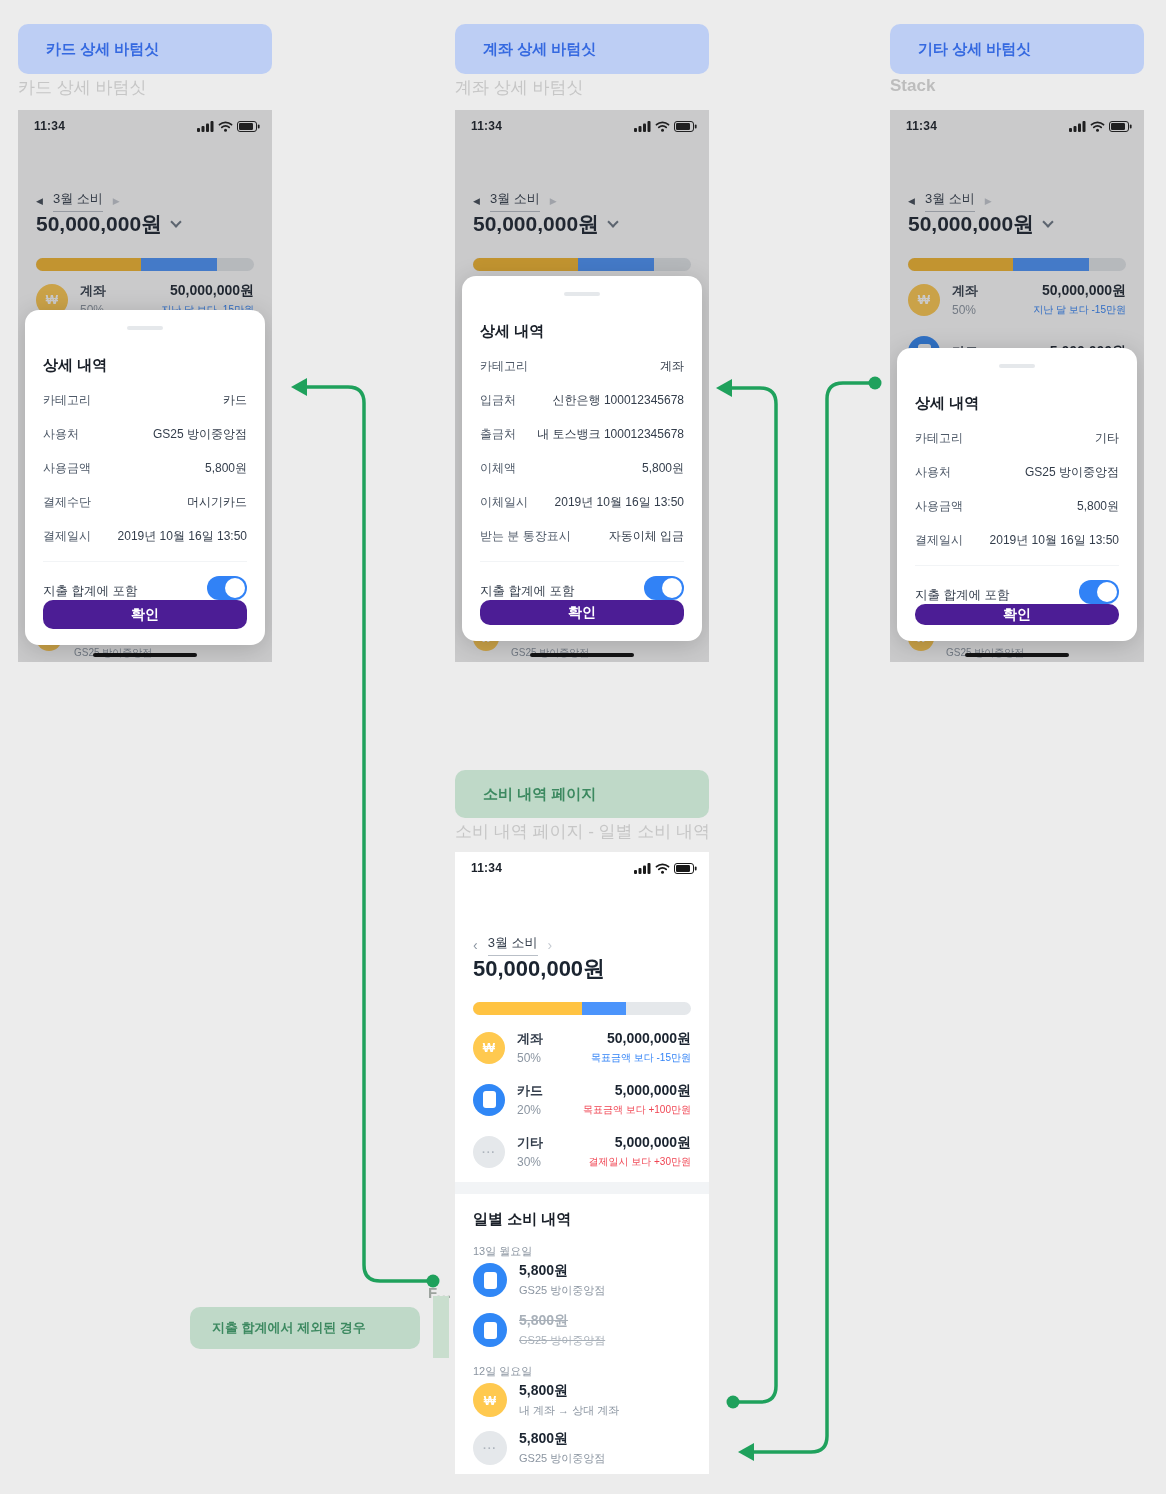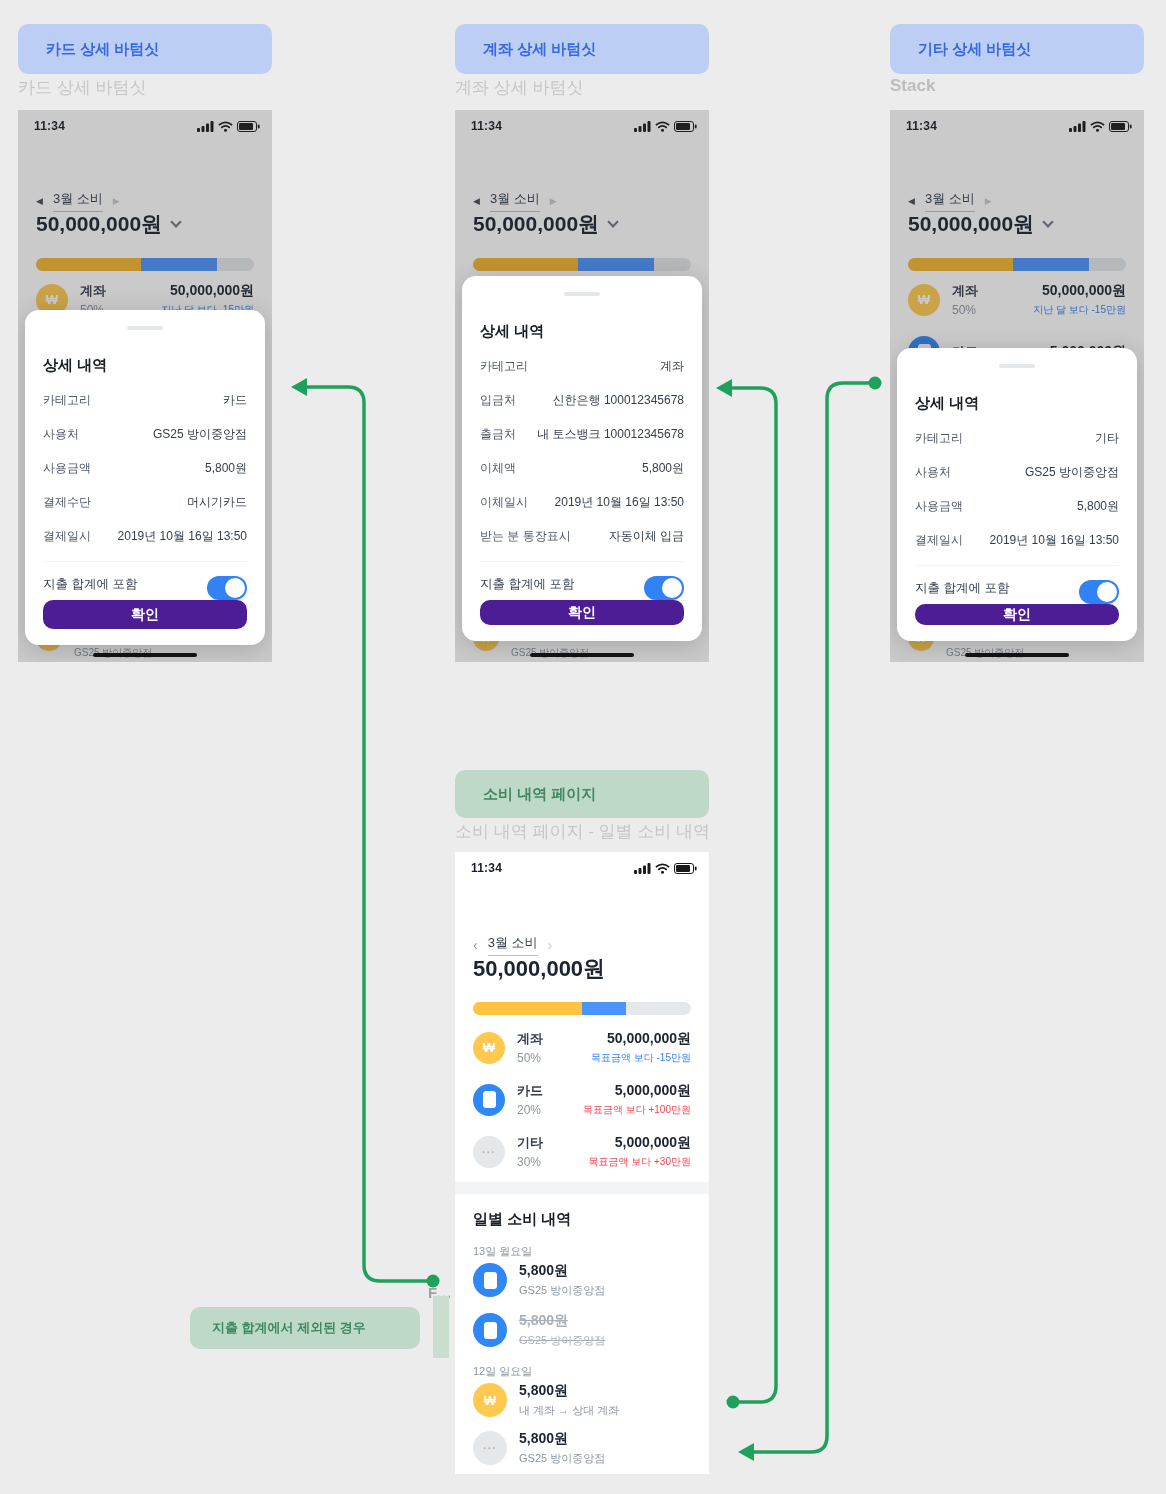--- a/index.html
+++ b/index.html
@@ -108,21 +108,21 @@
     align-self:center; margin-bottom:10px; flex:0 0 auto;
   }
   .sh-title { font-size:15px; font-weight:bold; color:#191F28; margin-top:16px; }
   .srow {
     display:flex; justify-content:space-between; align-items:baseline; margin-top:17px;
   }
   .srow .lab { font-size:12px; color:#4E5968; white-space:nowrap; }
   .srow .val { font-size:12px; color:#333D4B; white-space:nowrap; margin-left:10px; }
   .sdivider { border-top:1px solid #F2F4F6; margin-top:16px; }
   .togglerow {
-    display:flex; justify-content:space-between; align-items:flex-start; margin-top:14px;
+    display:flex; justify-content:space-between; align-items:flex-end; margin-top:14px;
   }
   .togglerow .lab { font-size:12.5px; color:#333D4B; }
   .toggle {
     width:40px; height:24px; border-radius:12px; background:#3182F6; position:relative;
   }
   .toggle .knob {
     position:absolute; top:2px; right:2px; width:20px; height:20px;
     background:#FFFFFF; border-radius:50%;
   }
   .confirm {
@@ -537,21 +537,21 @@
   <div class="catrow" style="top:282px;">
     <div class="cicon dots">
         <span>···</span>
       </div>
     <div class="cinfo">
       <div class="cname">기타</div>
       <div class="cpct">30%</div>
     </div>
     <div class="cright">
       <div class="camt">5,000,000원</div>
-      <div class="cnote red">목표금액 보다 +30만원</div>
+      <div class="cnote red">결제일시 보다 +30만원</div>
     </div>
   </div>
 
   <div class="band"></div>
   <div class="daily-title">일별 소비 내역</div>
 
   <div class="day-label" style="top:392px;">13일 월요일</div>
   <div class="ditem" style="top:410px;">
     <div class="cicon cardic">
         <span class="card-glyph"></span>

